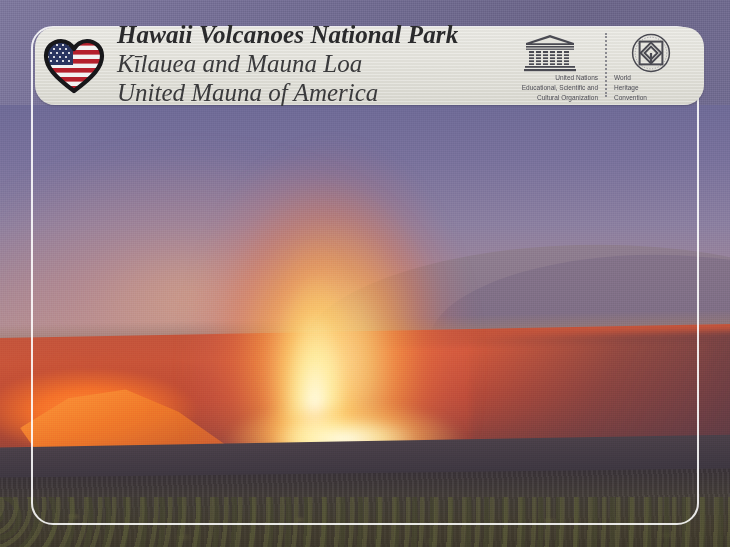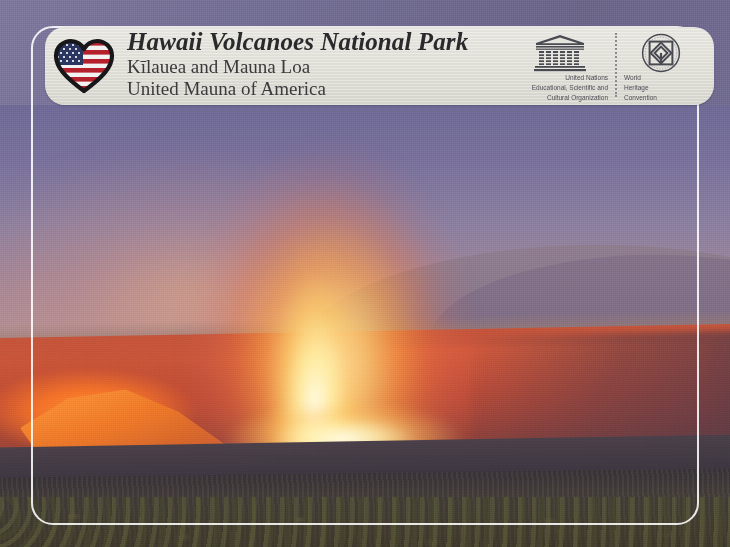--- a/index.html
+++ b/index.html
@@ -290,21 +290,21 @@
     height: 499px;
     border: 2px solid rgba(255,255,255,.88);
     border-radius: 22px;
     box-sizing: border-box;
     pointer-events: none;
   }
 
   
   .banner {
     position: absolute;
-    left: 45px;
+    left: 35px;
     top: 27px;
     width: 669px;
     height: 78px;
     background: linear-gradient(180deg, #e9e8e2 0%, #e2e1da 50%, #d9d8d0 100%);
     border-radius: 20px;
     box-sizing: border-box;
     display: flex;
     align-items: center;
     box-shadow: 0 1px 2px rgba(0,0,0,.18);
   }
@@ -339,22 +339,23 @@
     font-style: italic;
     font-weight: bold;
     font-size: 25px;
     line-height: 1.06;
     color: #2a2a2c;
     letter-spacing: .1px;
     white-space: nowrap;
   }
   .title-sub {
     font-family: "Liberation Serif", serif;
+    font-style: italic;
     font-weight: normal;
-    font-size: 19px;
+    font-size: 25px;
     line-height: 1.18;
     color: #3a3a3c;
     white-space: nowrap;
   }
 
   
   .unesco {
     margin-left: auto;
     margin-right: 16px;
     display: flex;

